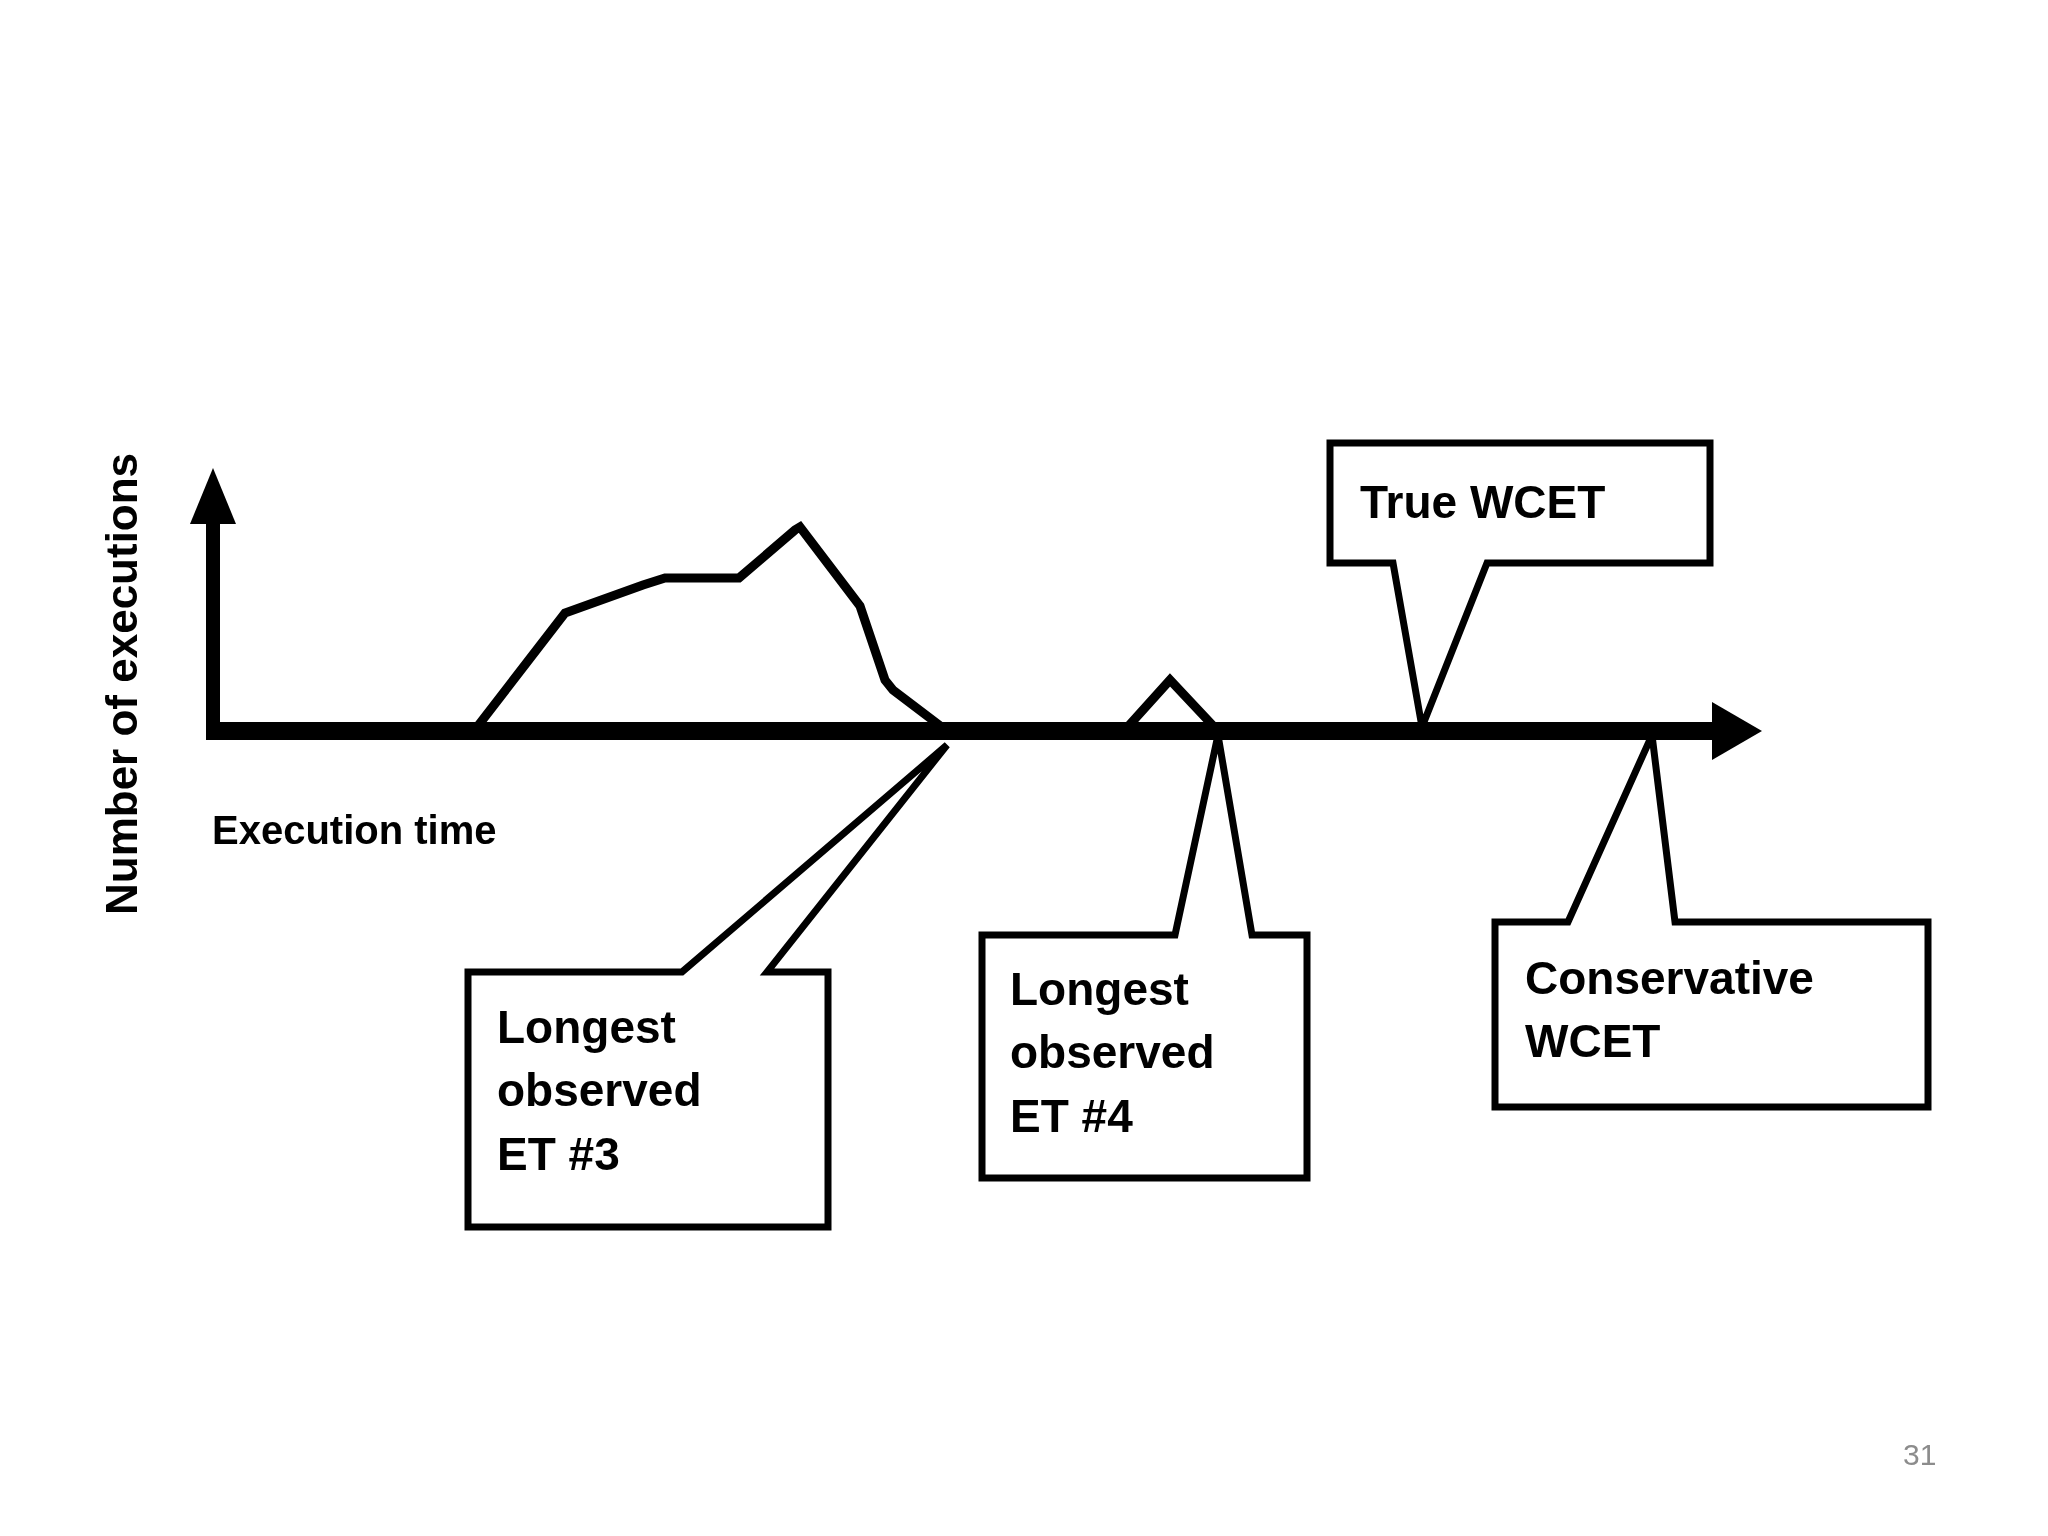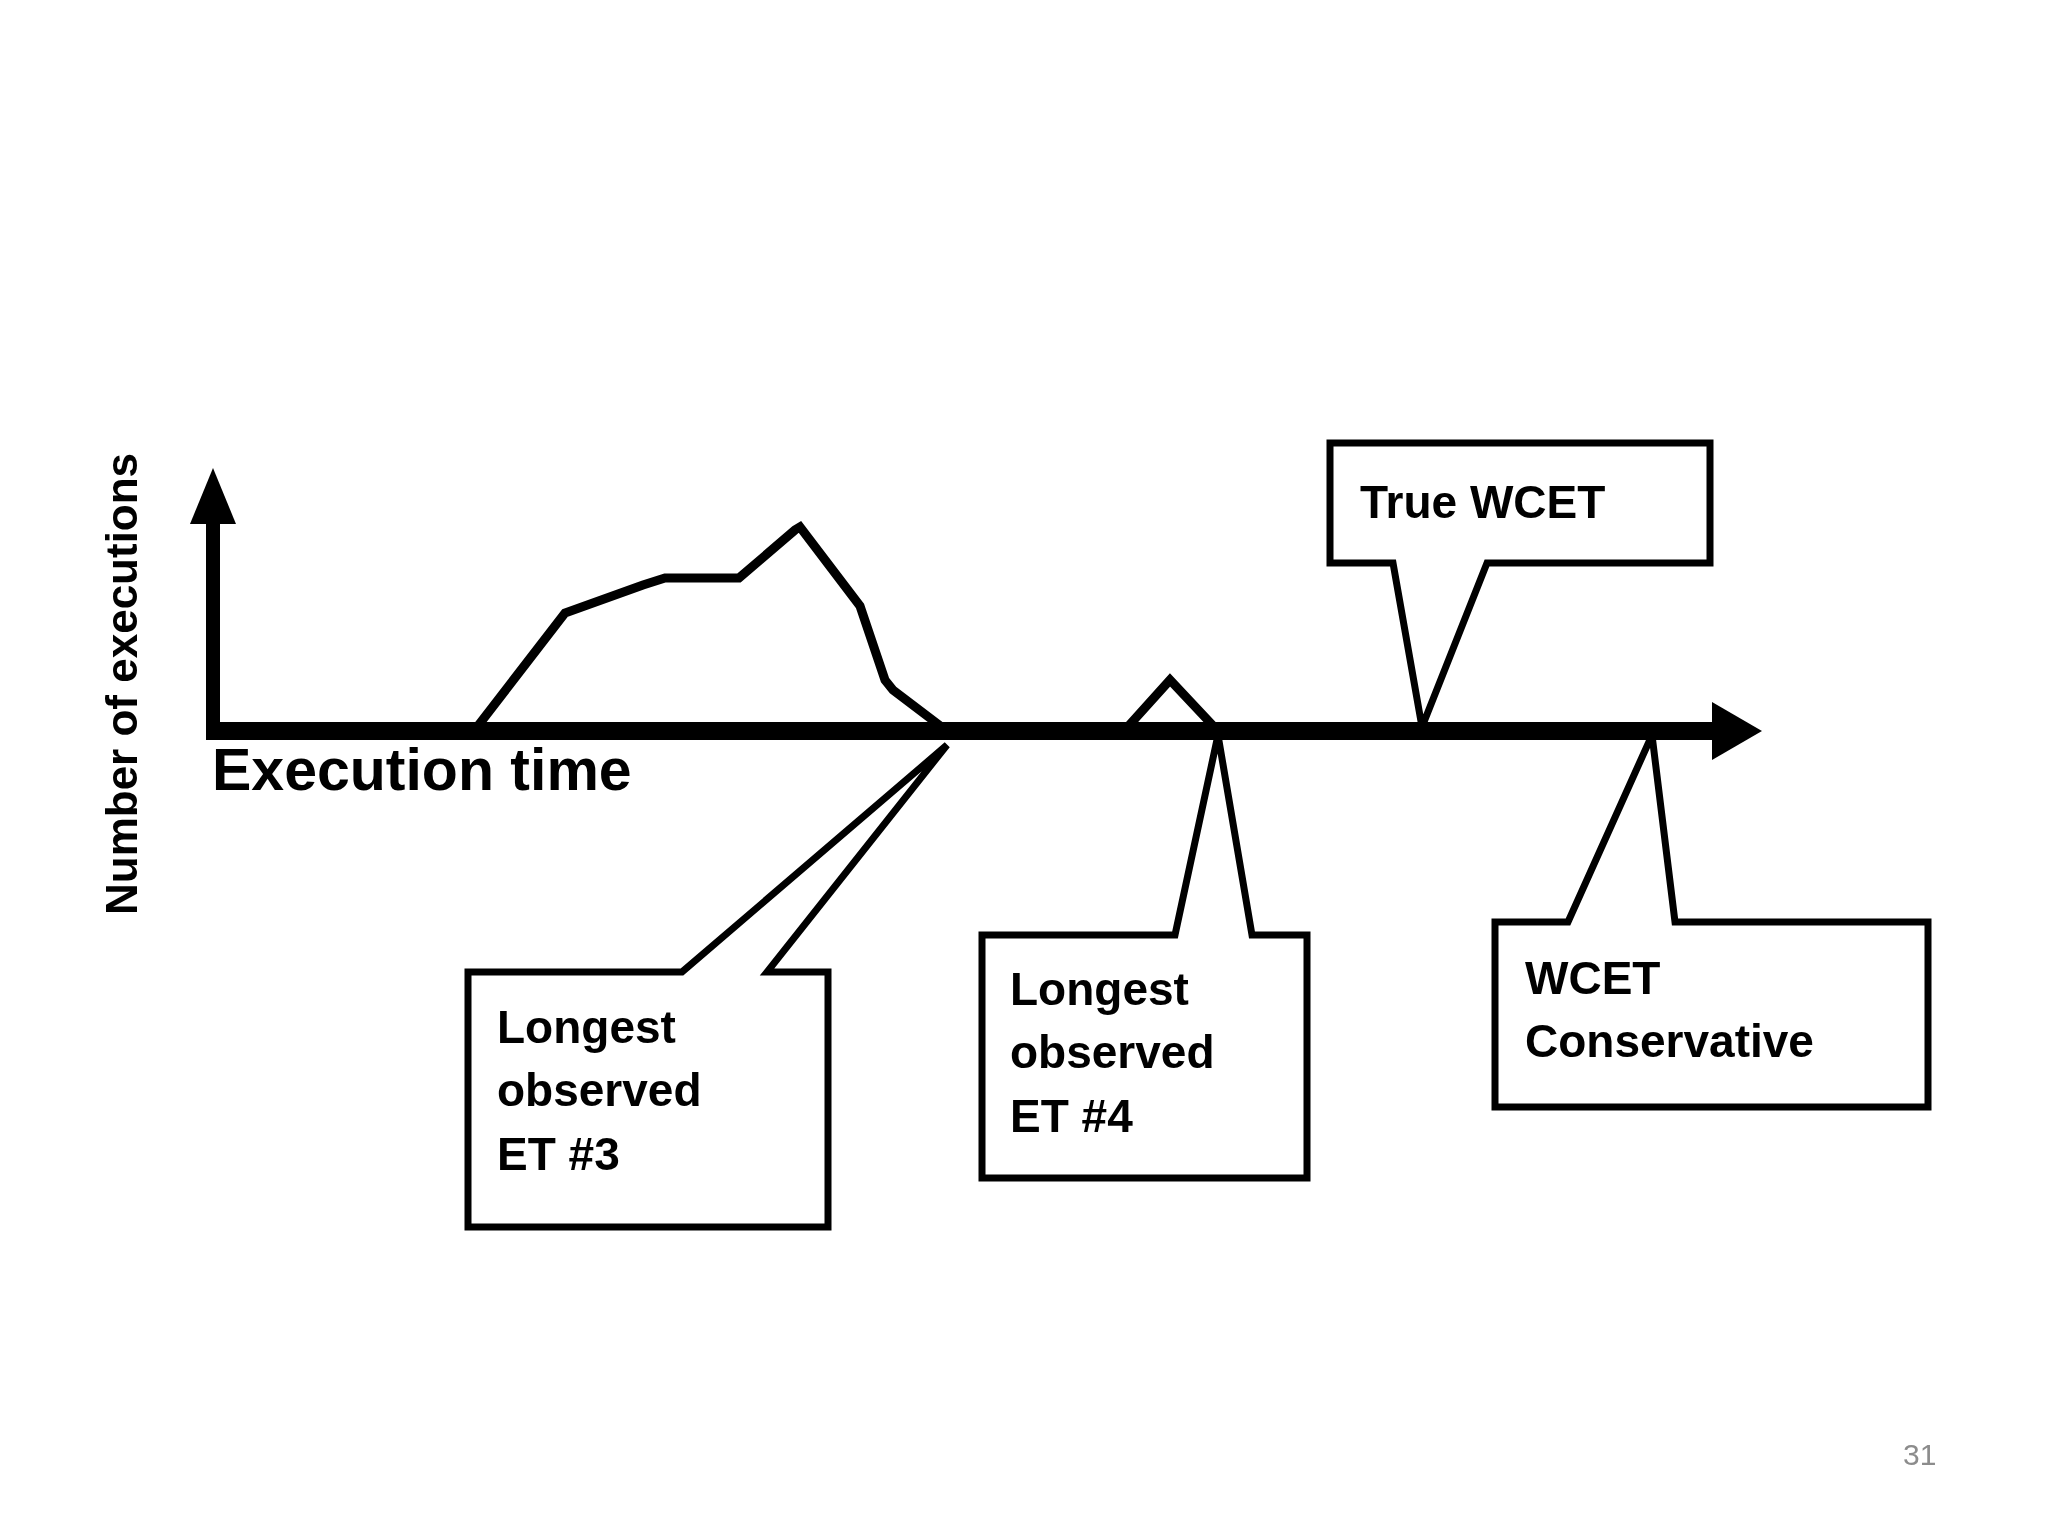--- a/index.html
+++ b/index.html
@@ -33,23 +33,23 @@
     font-size: 44px;
     left: -88px;
     top: 680px;
     width: 420px;
     text-align: center;
     transform: rotate(-90deg);
     transform-origin: center center;
     letter-spacing: 0px;
   }
   #x-axis-label {
-    font-size: 59px;
+    font-size: 40px;
     left: 212px;
-    top: 736px;
+    top: 808px;
   }
   .callout-text {
     position: absolute;
     font-family: "Liberation Sans", sans-serif;
     font-weight: bold;
     color: #000000;
     line-height: 1.38;
   }
   #true-wcet-text {
     left: 1360px;
@@ -134,19 +134,19 @@
     <div>ET #3</div>
   </div>
 
   <div class="callout-text" id="et2-text">
     <div>Longest</div>
     <div>observed</div>
     <div>ET #4</div>
   </div>
 
   <div class="callout-text" id="cons-text">
+    <div>Conservative</div>
     <div>WCET</div>
-    <div>Conservative</div>
   </div>
 
   <div id="page-number">31</div>
 
 </div>
 
 </body></html>

